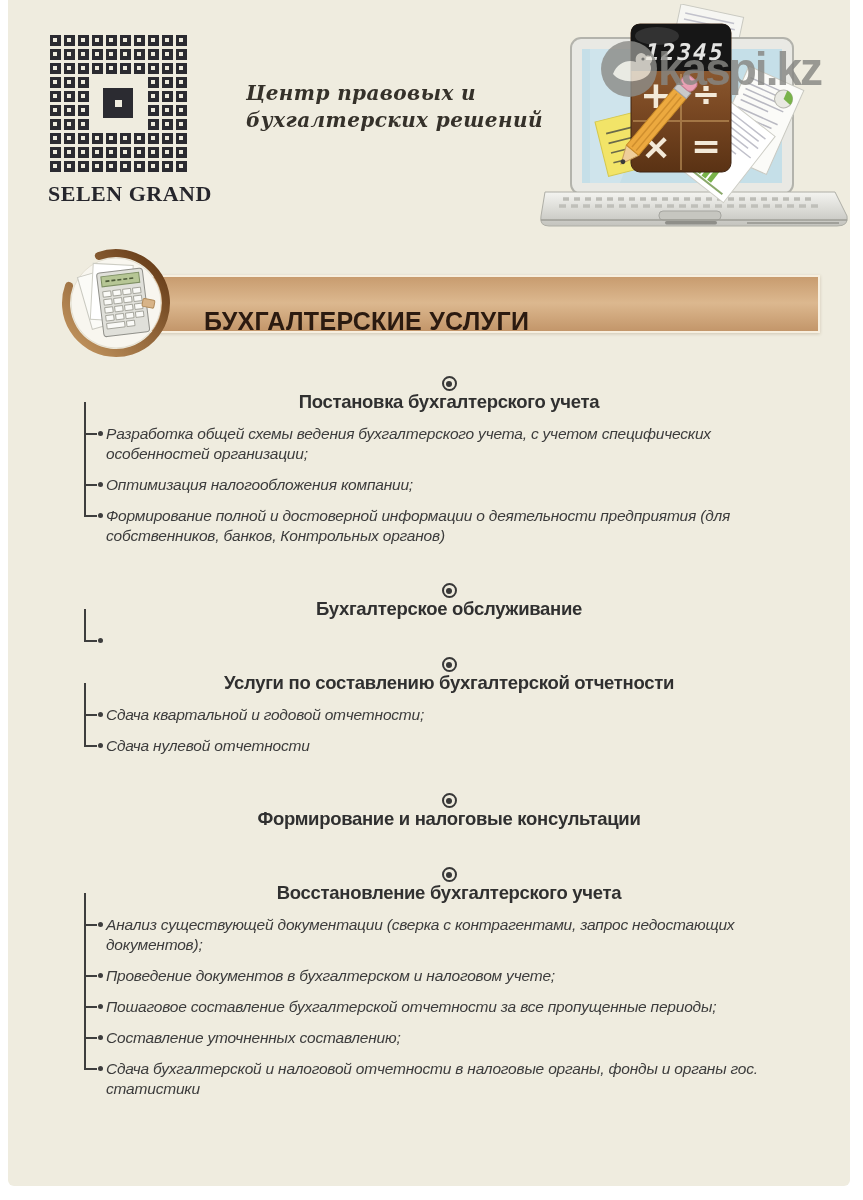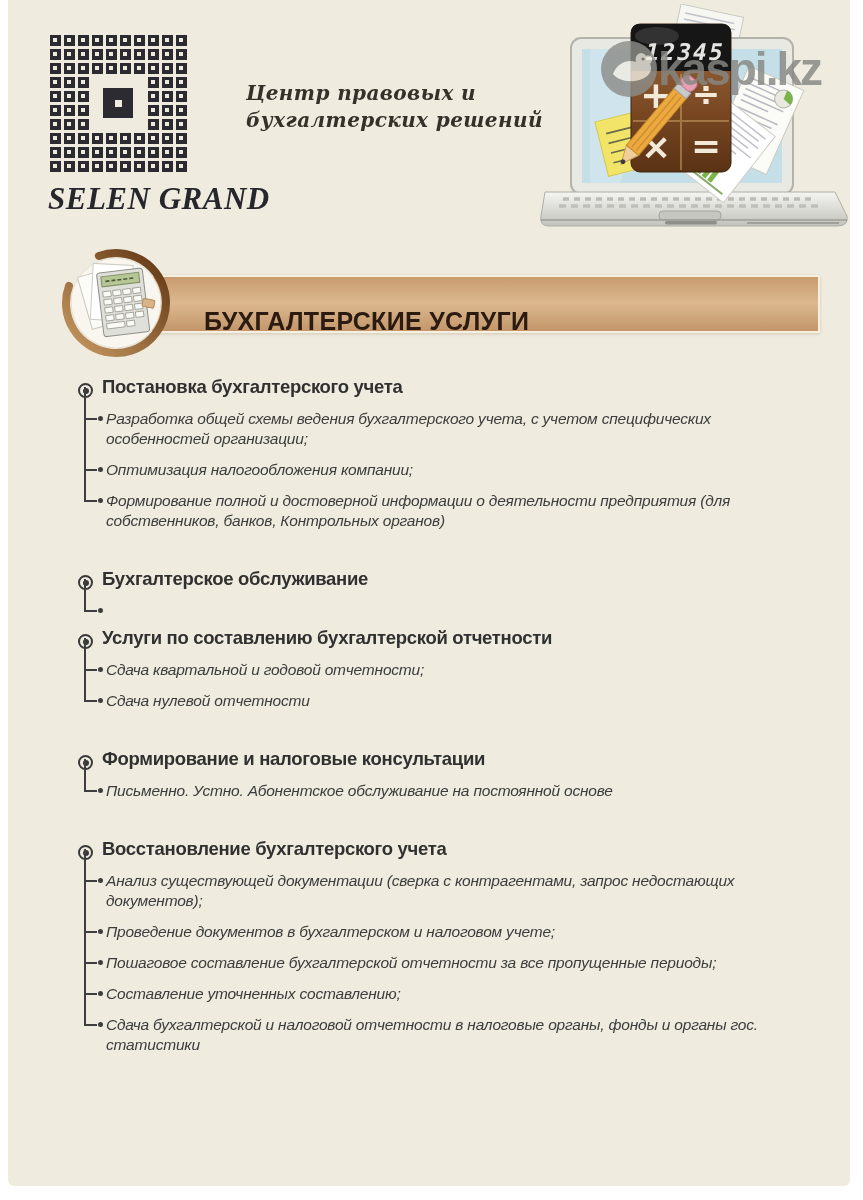--- a/index.html
+++ b/index.html
@@ -12,21 +12,21 @@
   .top{position:relative;height:250px;}
   .logo-block{position:absolute;left:40px;top:33px;width:140px;}
   .logo-grid{display:grid;grid-template-columns:repeat(10,14px);grid-auto-rows:14px;
              width:140px;height:140px;position:relative;}
   .lcell{width:11px;height:11px;margin:1.5px;background:#2b2b31;position:relative;}
   .lcell::after{content:"";position:absolute;left:3.5px;top:3.5px;width:4px;height:4px;background:#efecdf;}
   .lcell.hole{visibility:hidden;}
   .logo-center{position:absolute;left:55px;top:55px;width:30px;height:30px;background:#2b2b31;}
   .logo-center::after{content:"";position:absolute;left:11.5px;top:11.5px;width:7px;height:7px;background:#efecdf;}
   .brand{margin-top:8px;width:140px;font-family:"Liberation Serif",serif;
-         font-weight:bold;font-size:31px;letter-spacing:.5px;color:#26262c;white-space:nowrap;font-style:italic;}
+         font-weight:bold;font-size:22px;letter-spacing:.5px;color:#26262c;white-space:nowrap;}
 
   .tagline{position:absolute;left:238px;top:80px;font-family:"DejaVu Serif",serif;
            font-style:italic;font-weight:bold;font-size:20px;line-height:27px;color:#35312a;
            letter-spacing:.4px;}
 
   .illus{position:absolute;left:527px;top:4px;width:330px;height:230px;z-index:1;}
 
   .watermark{position:absolute;left:592px;top:40px;display:flex;align-items:center;
              z-index:5;opacity:.82;}
   .wm-bird{width:58px;height:58px;}
@@ -38,21 +38,21 @@
   .banner-bar{position:absolute;left:80px;top:25px;width:728px;height:54px;z-index:1;
               background:linear-gradient(180deg,#c89c6f 0%,#dcb88f 48%,#c3966a 100%);
               border:2px solid #f7efdf;box-shadow:0 1px 3px rgba(120,90,50,.25);}
   .banner-bar h1{margin:17px;padding-left:97px;line-height:54px;font-size:25px;font-weight:bold;
                  color:#2b1a10;letter-spacing:.3px;}
   .badge{position:absolute;left:50px;top:-4px;width:116px;height:116px;z-index:2;}
 
   
   .services{padding:14px 30px 0 70px;}
   .service + .service{margin-top:37px;}
-  .svc-head{display:flex;align-items:flex-end;gap:9px;}
+  .svc-head{display:flex;align-items:center;flex-direction:column;}
   .bullet{box-sizing:border-box;width:15px;height:15px;border:2.5px solid #383838;border-radius:50%;
           position:relative;flex:0 0 auto;}
   .bullet::after{content:"";position:absolute;inset:2.5px;background:#383838;border-radius:50%;}
   .svc-title{margin:0;font-size:18.5px;font-weight:bold;color:#303030;letter-spacing:-.3px;}
   .svc-items{list-style:none;margin:10px 0 0 6px;padding:0;position:relative;}
   .svc-items li{position:relative;padding-left:22px;margin-top:11px;max-width:712px;
                 font-size:15.5px;line-height:20px;color:#3c3c3c;letter-spacing:-.2px;font-style:italic;}
   .svc-items li::before{content:"";position:absolute;left:0;top:-22px;bottom:-12px;width:2px;background:#3e3e3e;}
   .svc-items li:last-child::before{bottom:auto;height:33px;}
   .svc-items li::after{content:"";position:absolute;left:0;top:8.5px;width:13px;height:2px;background:#3e3e3e;}
@@ -352,23 +352,20 @@
             <li><span class="dot"></span><span>Сдача квартальной и годовой отчетности;</span></li>
             <li><span class="dot"></span><span>Сдача нулевой отчетности</span></li>
           </ul>
   </section>
 
   <section class="service">
     <div class="svc-head">
       <span class="bullet"></span>
       <h2 class="svc-title">Формирование и налоговые консультации</h2>
     </div>
-    <ul class="svc-items">
-            <li><span class="dot"></span><span>Письменно. Устно. Абонентское обслуживание на постоянной основе</span></li>
-          </ul>
   </section>
 
   <section class="service">
     <div class="svc-head">
       <span class="bullet"></span>
       <h2 class="svc-title">Восстановление бухгалтерского учета</h2>
     </div>
     <ul class="svc-items">
             <li><span class="dot"></span><span>Анализ существующей документации (сверка с контрагентами, запрос недостающих документов);</span></li>
             <li><span class="dot"></span><span>Проведение документов в бухгалтерском и налоговом учете;</span></li>

